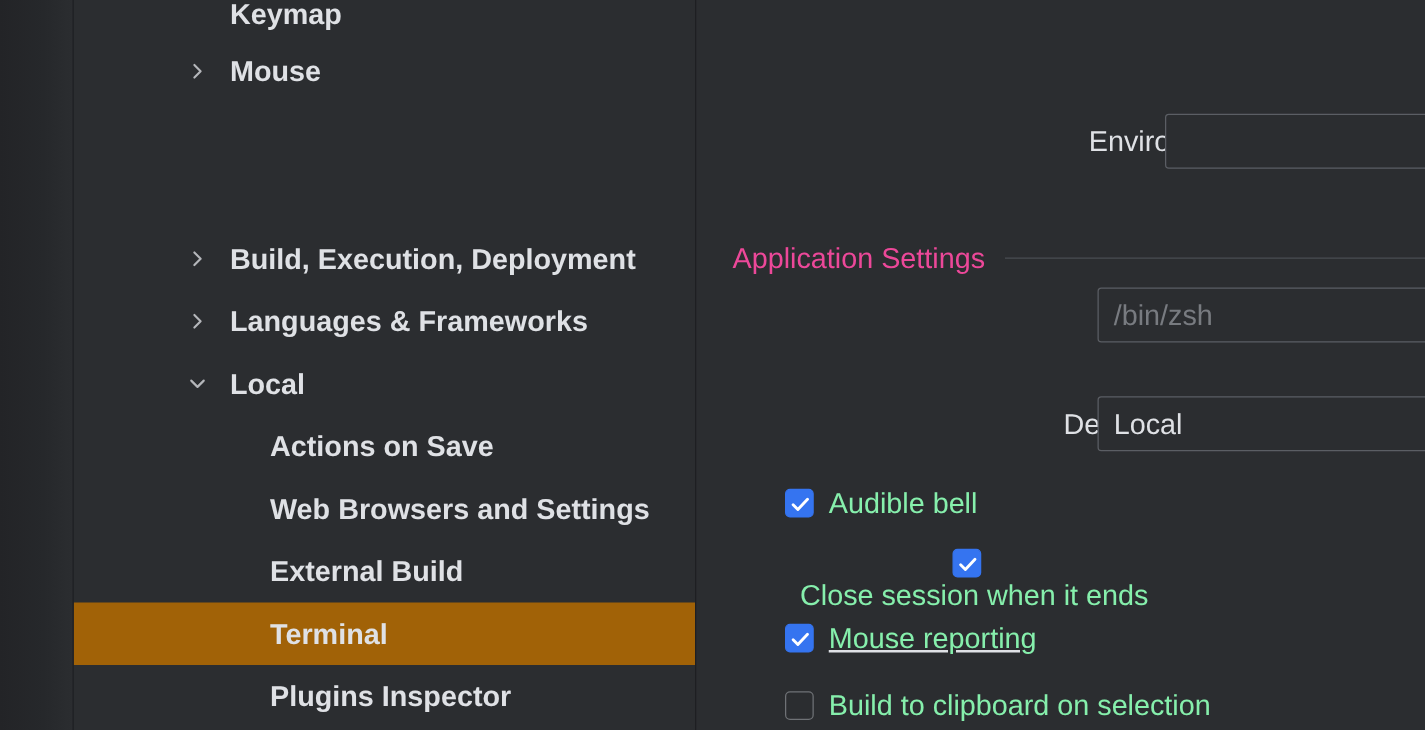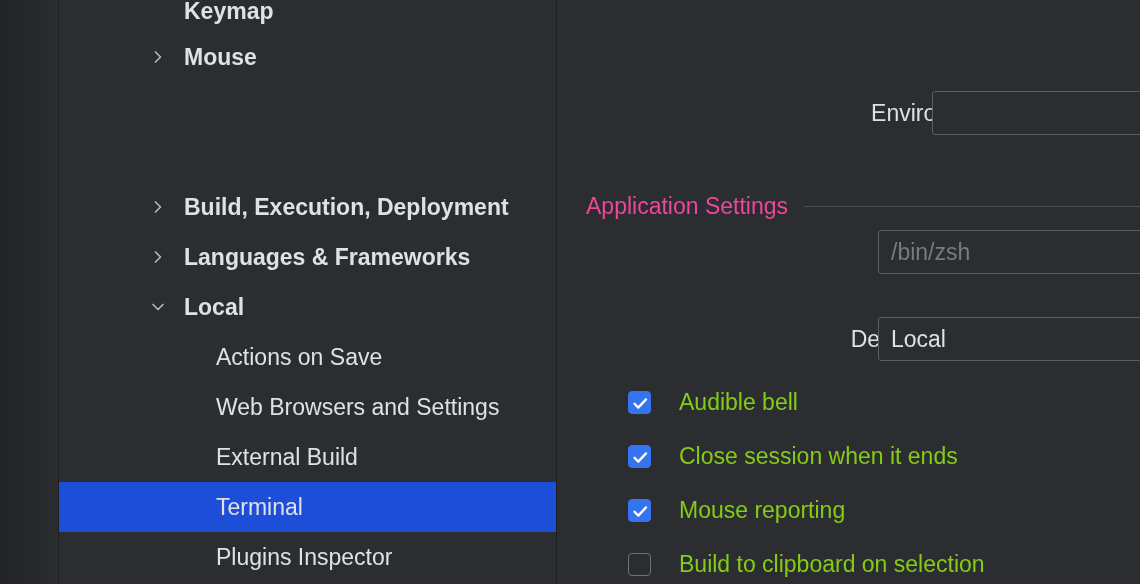--- a/index.html
+++ b/index.html
@@ -40,21 +40,21 @@
   .tree-row {
     position: absolute;
     left: 0;
     width: 497px;
     height: 50px;
     display: flex;
     align-items: center;
     box-sizing: border-box;
   }
   .tree-row.selected {
-    background: #1d4ed8;
+    background: #a16207;
   }
   .twisty {
     position: absolute;
     left: 89px;
     width: 20px;
     height: 20px;
     display: flex;
     align-items: center;
     justify-content: center;
     color: #b4b6ba;
@@ -66,21 +66,21 @@
     line-height: 28px;
     white-space: nowrap;
     color: #dfe1e5;
   }
   .tree-row.level-0 .tree-label {
     left: 125px;
     font-weight: bold;
   }
   .tree-row.level-1 .tree-label {
     left: 157px;
-    font-weight: normal;
+    font-weight: bold;
   }
 
   
   #panel-divider {
     position: absolute;
     left: 556px; top: 0;
     width: 1px; height: 584px;
     background: #1e1f22;
   }
 
@@ -170,25 +170,25 @@
   .cbox.off {
     background: #2b2d30;
     border: 1px solid #6f7276;
   }
   .cbox.on svg {
     position: absolute;
     left: 3px;
     top: 3px;
   }
   .cb-label {
-    margin-left: 28px;
-    font-size: 23px;
-    line-height: 28px;
-    white-space: nowrap;
-    color: #84cc16;
+    margin-left: 12px;
+    font-size: 23px;
+    line-height: 28px;
+    white-space: nowrap;
+    color: #86efac;
   }
 </style>
 </head>
 <body>
 
 <div id="left-gutter"></div>
 <div id="gutter-divider"></div>
 
 <div id="settings-tree">
     <div class="tree-row level-0" style="top: -14px;">
@@ -265,29 +265,29 @@
       <div class="text-input" style="left: 321px; width: 450px;">Local</div>
     </div>
     <div class="checkbox-row" style="top: 385px;">
       <span class="cbox on">
         <svg width="17" height="17" viewBox="0 0 17 17">
           <path d="M2.5 8.8 L6.3 12.6 L14 4.4" fill="none" stroke="#ffffff" stroke-width="2.3" stroke-linecap="round" stroke-linejoin="round"></path>
         </svg>
       </span>
       <span class="cb-label">Audible bell</span>
     </div>
-    <div class="checkbox-row" style="top: 439px;">
+    <div class="checkbox-row" style="top: 439px; flex-direction: column;">
       <span class="cbox on">
         <svg width="17" height="17" viewBox="0 0 17 17">
           <path d="M2.5 8.8 L6.3 12.6 L14 4.4" fill="none" stroke="#ffffff" stroke-width="2.3" stroke-linecap="round" stroke-linejoin="round"></path>
         </svg>
       </span>
       <span class="cb-label">Close session when it ends</span>
     </div>
-    <div class="checkbox-row" style="top: 493px;">
+    <div class="checkbox-row" style="top: 493px; text-decoration: underline;">
       <span class="cbox on">
         <svg width="17" height="17" viewBox="0 0 17 17">
           <path d="M2.5 8.8 L6.3 12.6 L14 4.4" fill="none" stroke="#ffffff" stroke-width="2.3" stroke-linecap="round" stroke-linejoin="round"></path>
         </svg>
       </span>
       <span class="cb-label">Mouse reporting</span>
     </div>
     <div class="checkbox-row" style="top: 547px;">
       <span class="cbox off"></span>
       <span class="cb-label">Build to clipboard on selection</span>

